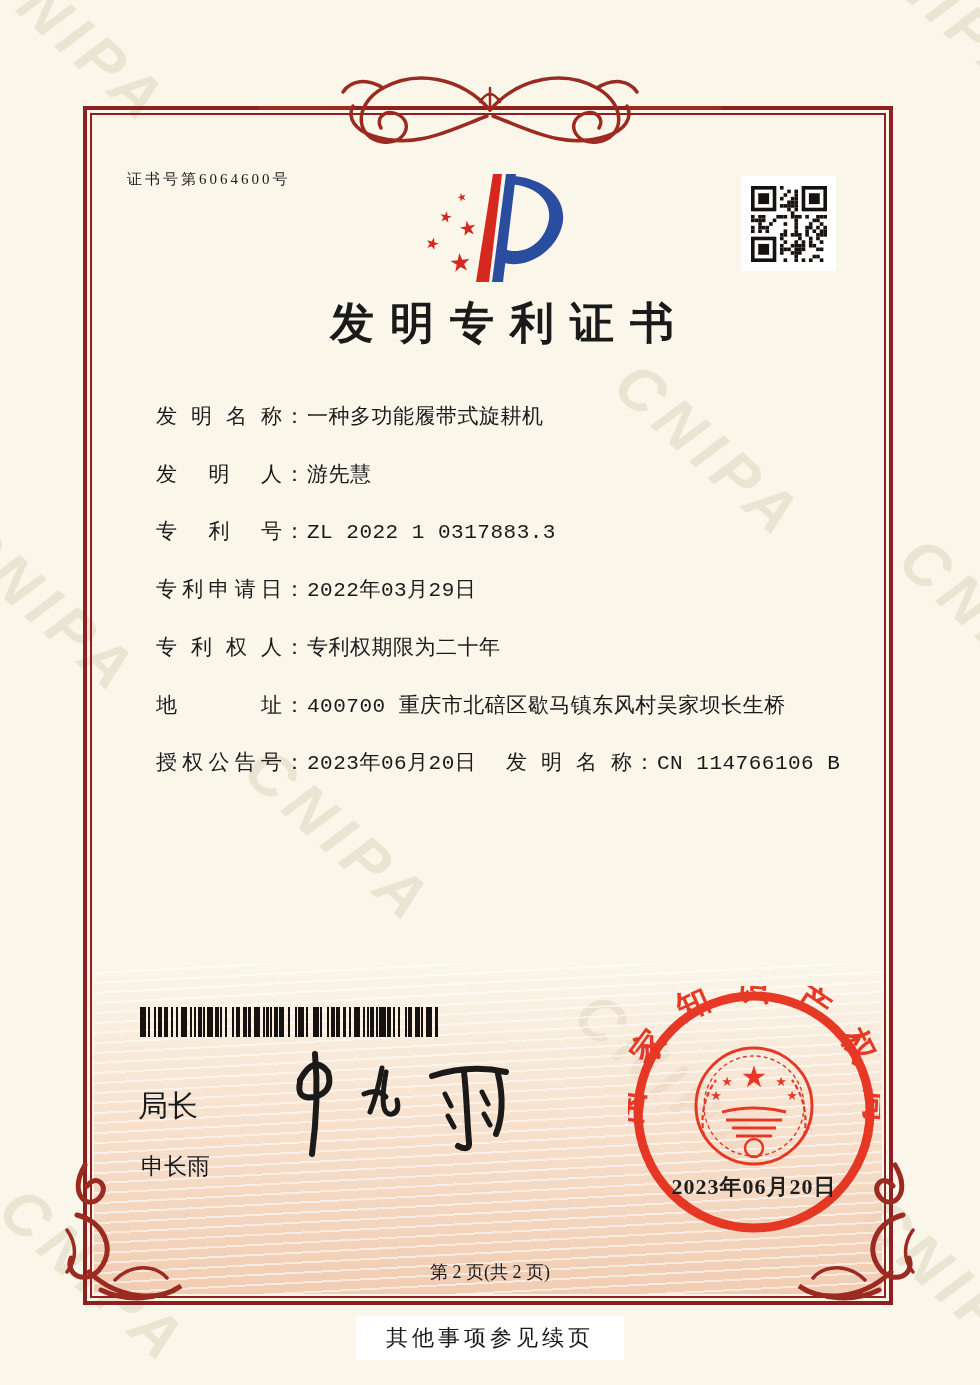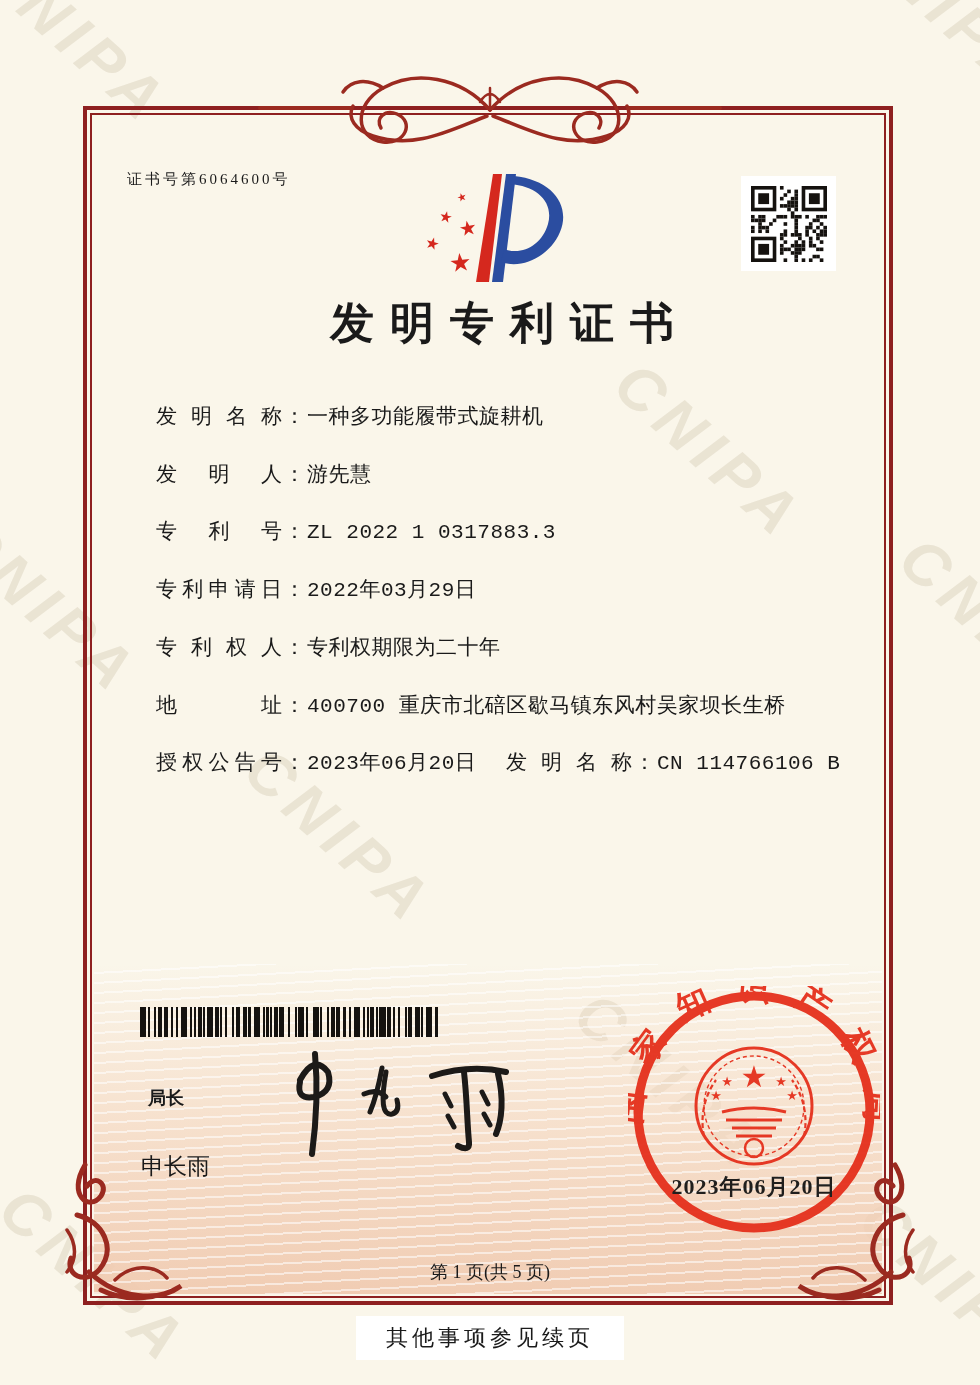--- a/index.html
+++ b/index.html
@@ -42,21 +42,21 @@
 
   
   .paras{left:115px;top:806px;width:754px;z-index:3;font-size:20.5px;line-height:36px;}
   .paras p{margin:0 0 5px 0;text-indent:3em;letter-spacing:0.5px;}
 
   
   .barcode{left:140px;top:1007px;width:324px;height:30px;z-index:3;display:flex;align-items:stretch;}
   .barcode span{display:inline-block;background:#15120f;height:100%;}
 
   
-  .dutytitle{left:148px;top:1086px;font-size:18px;font-family:"Liberation Sans","DejaVu Sans",sans-serif;z-index:3;font-weight:bold;}
+  .dutytitle{left:138px;top:1086px;font-size:30px;font-family:"Liberation Sans","DejaVu Sans",sans-serif;z-index:3;}
   .dutyname{left:141px;top:1151px;font-size:23px;font-family:"Liberation Sans","DejaVu Sans",sans-serif;z-index:3;}
   .sig{left:280px;top:1042px;z-index:3;}
 
   
   .seal{left:628px;top:986px;width:252px;height:252px;z-index:4;opacity:0.95;}
   .seal .date{position:absolute;left:0;right:0;top:186px;text-align:center;
               font-size:22px;font-weight:bold;color:#141414;letter-spacing:1px;}
 
   
   .pageinfo{left:0;top:1260px;width:980px;text-align:center;font-size:18px;z-index:3;}
@@ -380,14 +380,14 @@
         <path d="M 108,150 L 144,150"></path>
         <circle cx="126" cy="162" r="9" stroke-width="2.5"></circle>
         <path d="M 76,150 C 72,132 76,110 88,94" stroke-width="2.2" stroke-dasharray="5 3"></path>
         <path d="M 176,150 C 180,132 176,110 164,94" stroke-width="2.2" stroke-dasharray="5 3"></path>
       </g>
     </g>
   </svg>
   <div class="date">2023年06月20日</div>
 </div>
 
-<div class="abs pageinfo">第 1 页(共 5 页)</div>
+<div class="abs pageinfo">第 2 页(共 2 页)</div>
 <div class="abs notebox">其他事项参见续页</div>
 
 </body></html>

